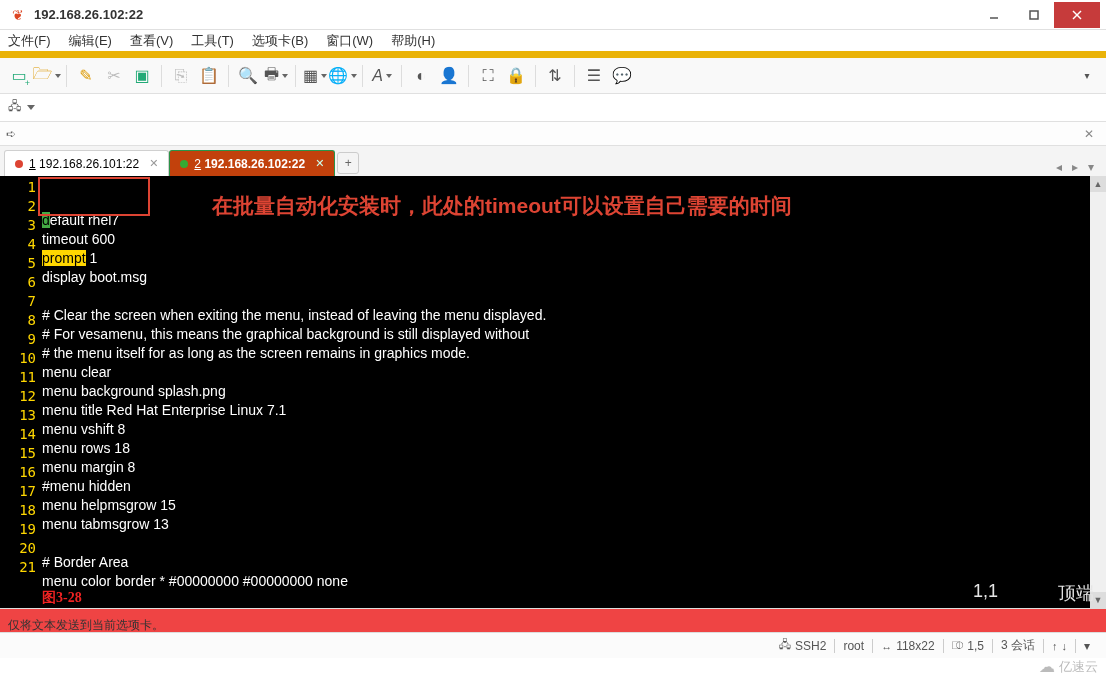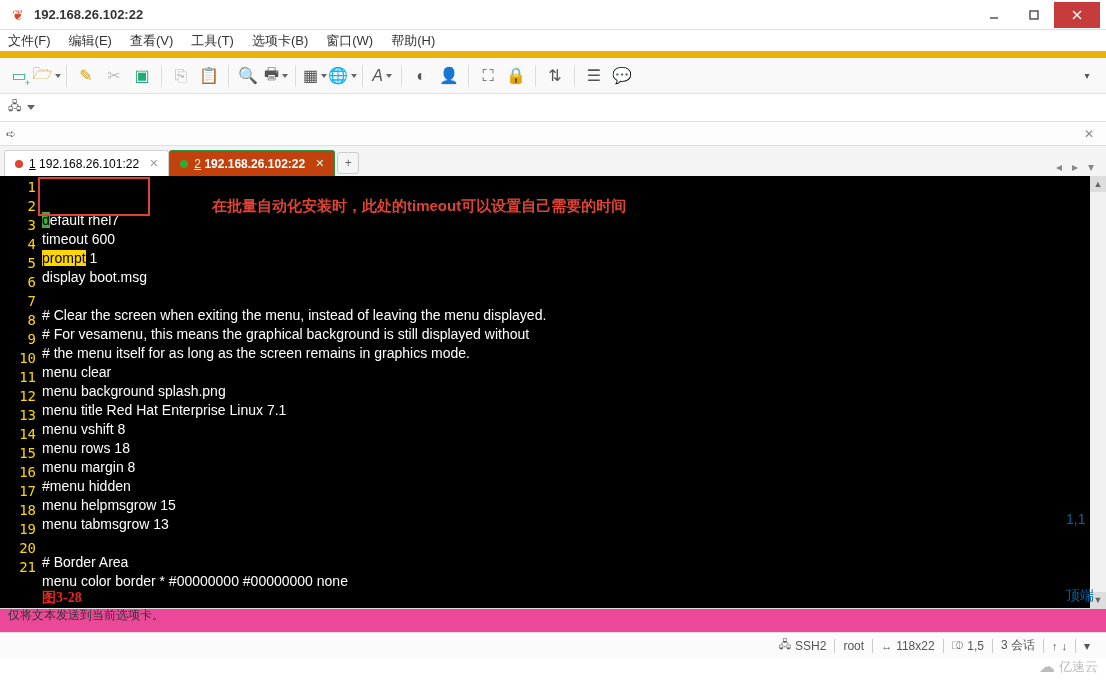--- a/index.html
+++ b/index.html
@@ -48,37 +48,37 @@
 .tab-add { width:22px; height:22px; border:1px solid #ccc; border-radius:3px; display:flex; align-items:center; justify-content:center; color:#666; margin-left:2px; margin-bottom:2px; }
 .tabstrip .nav-arrows { margin-left:auto; display:flex; align-items:center; gap:2px; color:#888; padding-right:4px; }
 .tabstrip .nav-arrows span { padding:2px 4px; }
 
 
 .terminal-wrap { position: relative; height: 432px; background:#000; display:flex; }
 .gutter { width:42px; text-align:right; padding:2px 6px 2px 2px; font-family:"Consolas","DejaVu Sans Mono",monospace; font-size:14px; line-height:19px; color:#ffd700; white-space:pre; user-select:none; }
 .code { flex:1; padding:16px 0; font-family:"Consolas","DejaVu Sans Mono",monospace; font-size:14px; line-height:19px; color:#fff; white-space:pre; position:relative; }
 .code .hl1 { background:#4a4; color:#000; }
 .code .hl2 { background:#ffd700; color:#000; }
-.code .annot { position:absolute; color:#d43; font-family:"Microsoft YaHei",sans-serif; font-size:15px; font-weight:bold; }
+.code .annot { position:absolute; color:#d43; font-family:"Microsoft YaHei",sans-serif; font-size:21px; font-weight:bold; }
 .code .redbox { position:absolute; border:2px solid #d43; }
-.vim-status { position:absolute; bottom:3px; right:12px; color:#0369a1; font-family:"Consolas",monospace; font-size:14px; display:flex; gap:60px;flex-direction:column; }
+.vim-status { position:absolute; bottom:3px; right:12px; color:#e5e5e5; font-family:"Consolas",monospace; font-size:18px; display:flex; gap:60px; }
 .figure-label { position:absolute; bottom:1px; left:42px; color:#e22; font-family:"Microsoft YaHei"; font-size:14px; font-weight:bold; }
 .term-scrollbar { width:16px; background:#f0f0f0; position:relative; }
 .term-scroll-up, .term-scroll-down { height:16px; background:#ddd; display:flex; align-items:center; justify-content:center; font-size:9px; color:#666; }
 .term-scroll-down { position:absolute; bottom:0; width:100%; }
 
 
 .infobar { height: 26px; display:flex; align-items:center; padding:0 8px; border-top:1px solid #ddd; background:#fbfbfb; color:#555; }
 .infobar .spacer { flex:1; }
 .infobar .seg { padding:0 8px; display:flex; align-items:center; gap:4px; }
 .infobar .sep { width:1px; height:14px; background:#ccc; }
 .infobar .small-icon { font-size:11px; }
 
 
-.outer-status { height:24px; display:flex; align-items:flex-end; padding:8px 8px; border-top:1px solid #ddd; background:#ec4899; color:#333;}
+.outer-status { height:24px; display:flex; align-items:flex-start; padding:8px 8px; border-top:1px solid #ddd; background:#ef4444; color:#333;}
 .watermark { position:absolute; right:8px; bottom:6px; color:#bbb; font-size:13px; display:flex; align-items:center; gap:4px;}
 .watermark .cloud { font-size:16px; }
 </style>
 </head>
 <body>
 
 <div class="titlebar">
   <span class="app-icon">❦</span>
   <span class="title-main">192.168.26.102:22</span>
   <span class="spacer"></span>

